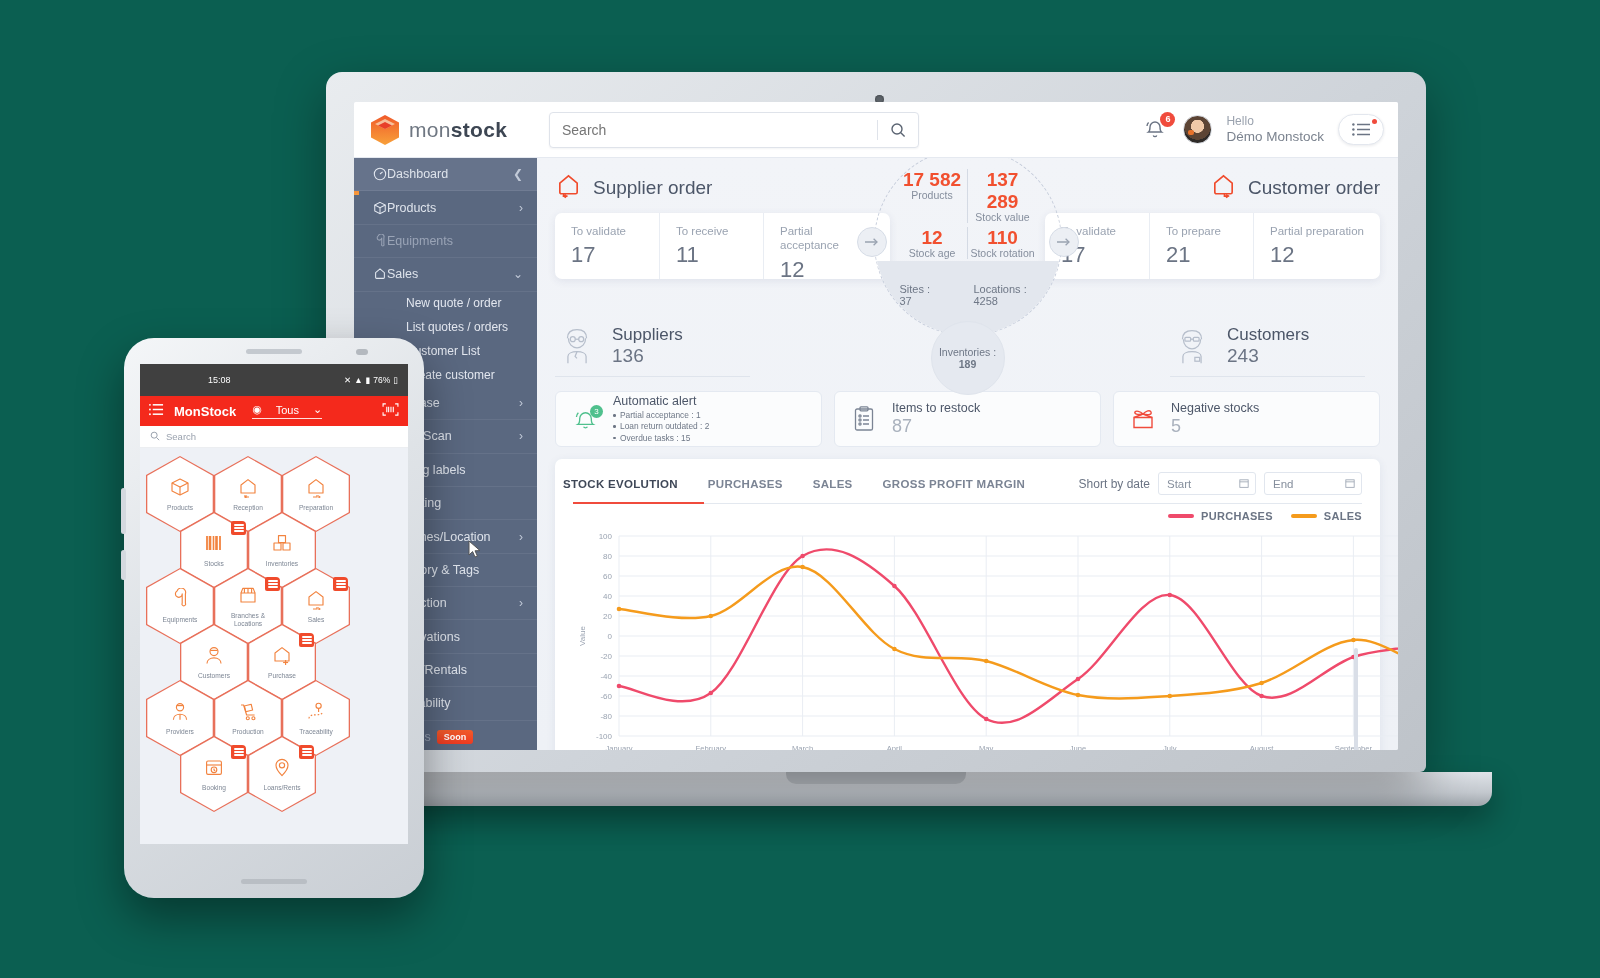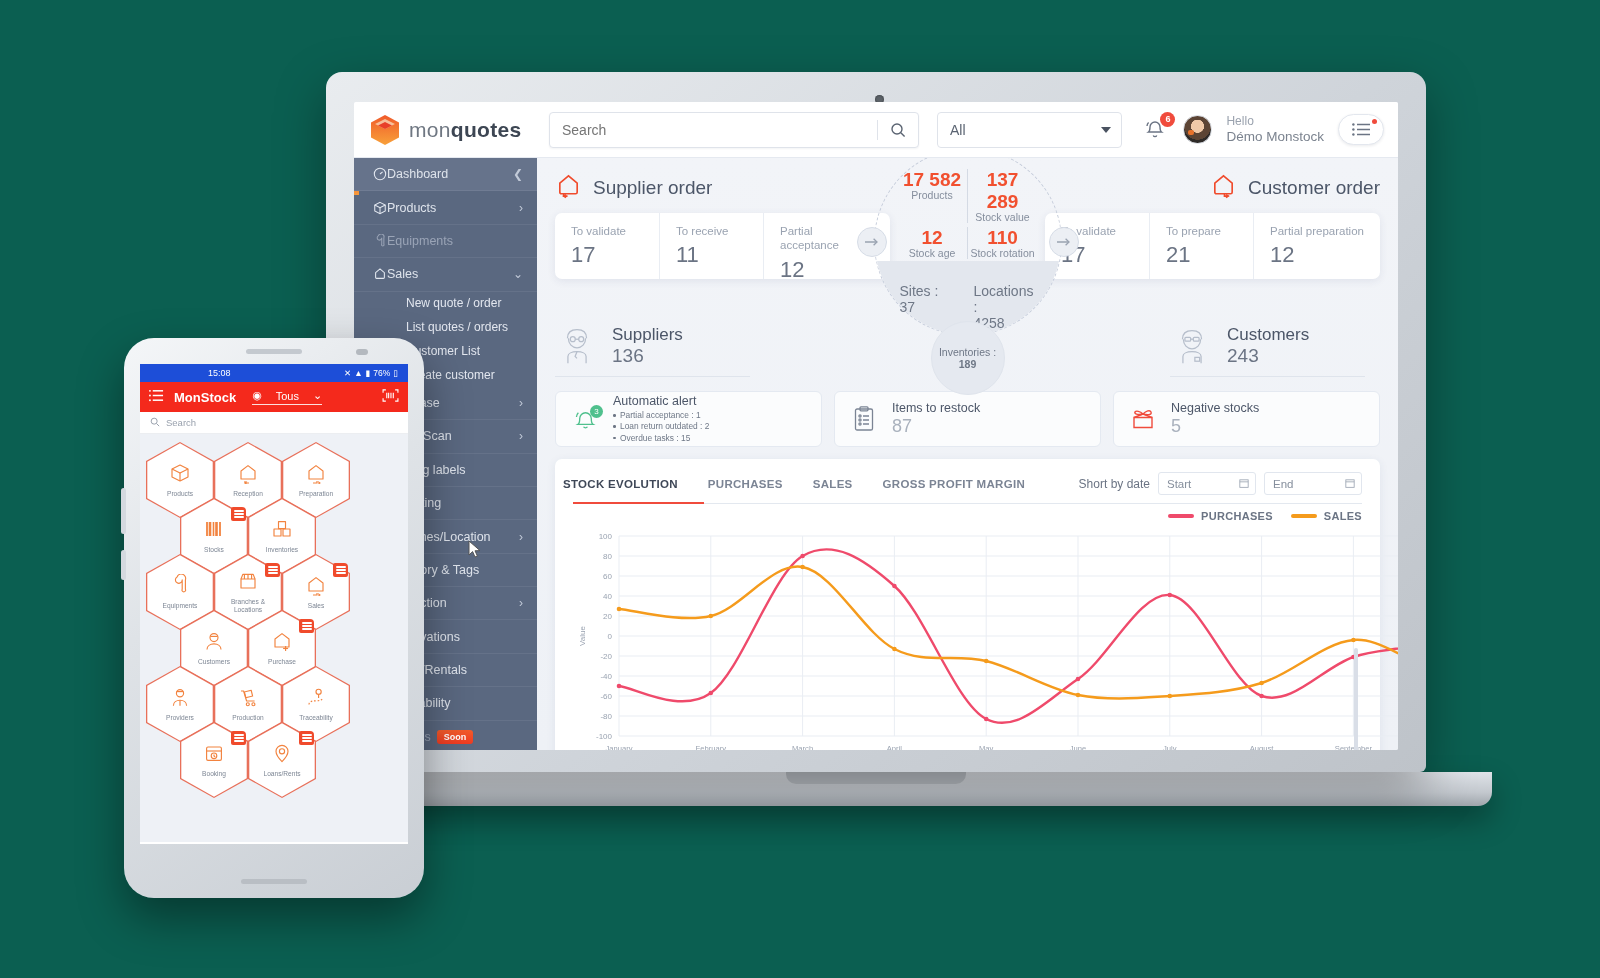--- a/index.html
+++ b/index.html
@@ -114,21 +114,21 @@
   .dial-inner { position:absolute; left:0; right:0; top:0; bottom:0; border-radius:50%;
     overflow:hidden; }
   .dial-bot { position:absolute; left:0; right:0; bottom:0; height:74px; background:#e3e7ee; }
   .dial-nums { position:absolute; left:0; right:0; top:20px; display:flex; justify-content:center; }
   .dnum { width:70px; text-align:center; padding:0 2px; }
   .dnum.bd { border-right:1px solid #d4dae4; }
   .dnum .n { color:#f1502f; font-size:19px;font-weight:bold; }
   .dnum .t { color:#858e9d; font-size:10.5px; margin-top:-2px;}
   .dial-row2 { position:absolute; left:0; right:0; top:78px; display:flex; justify-content:center; }
   .dial-sites { position:absolute; left:0; right:0; top:134px; display:flex; justify-content:center; gap:12px; }
-  .dsite { text-align:left; font-size:14px; color:#6e7786; width:62px;}
+  .dsite { text-align:left; font-size:11px; color:#6e7786; width:62px;}
   .dsite b { display:block; font-weight:400; }
   .inv-bubble { position:absolute; left:50%; transform:translateX(-50%); top:172px;
     width:74px; height:74px; border-radius:50%; background:#e5e9f0; border:1px solid #dfe4ec;
     display:flex; flex-direction:column; align-items:center; justify-content:center;
     font-size:10.5px; color:#6e7786; }
   .arrow-knob { position:absolute; width:30px; height:30px; border-radius:50%;
     background:#eceff4; border:1px solid #d6dce6; display:flex; align-items:center; justify-content:center; }
 
   
   .people-row { display:flex; margin-top:4px; position:relative; }
@@ -170,22 +170,22 @@
   .plot { position:relative; margin:6px 18px 0 18px; height:228px; }
   .scrollbar { position:absolute; right:4px; top:120px; width:4px; height:130px;
     background:#d9dee7; border-radius:2px; }
 
   
   #phone { position:absolute; left:124px; top:338px; width:300px; height:560px; z-index:20; }
   .phone-body { position:absolute; inset:0; border-radius:30px;
     background:linear-gradient(145deg,#f4f6f8 0%,#dfe3e7 40%,#c9ced4 100%);
     box-shadow:0 20px 46px rgba(0,0,0,.4); padding:26px 16px 42px 16px;}
   .phone-screen { width:268px; height:480px; background:#fff; overflow:hidden; position:relative; }
-  .ph-status { height:18px; background:#1d4ed8; display:flex; align-items:center;
-    justify-content:space-between; padding:9px 10px; color:#fff; font-size:9px; }
+  .ph-status { height:18px; background:#404040; display:flex; align-items:center;
+    justify-content:space-between; padding:16px 10px; color:#fff; font-size:9px; }
   .ph-status .clock { margin-left:58px; }
   .ph-status .right { display:flex; align-items:center; gap:3px; font-size:8.5px;}
   .ph-bar { height:30px; background:#f4291c; display:flex; align-items:center; gap:10px; padding:0 9px; color:#fff;}
   .ph-bar .title { font-size:13px; font-weight:700; }
   .ph-tous { display:flex; align-items:center; gap:14px; margin-left:6px; font-size:11px;
     border-bottom:1.5px solid rgba(255,255,255,.85); padding-bottom:2px; }
   .ph-search { height:22px; display:flex; align-items:center; gap:6px; padding:0 10px;
     border-bottom:1px solid #eceef1; font-size:9.5px; color:#9aa2ae; }
   .hexgrid { position:relative; height:408px; background:#eef1f6; }
   .hex { position:absolute; width:68px; height:76px; }
@@ -226,38 +226,34 @@
                   <linearGradient id="lg1" x1="0" y1="0" x2="0" y2="1">
                 <stop offset="0" stop-color="#f05a2a"></stop>
                     <stop offset="1" stop-color="#f8a13a"></stop>
                   </linearGradient>
                 </defs>
               <polygon points="15,1 29,8.5 29,23.5 15,31 1,23.5 1,8.5" fill="url(#lg1)"></polygon>
               <polygon points="15,5 25,10 15,15 5,10" fill="#f8cfae" opacity=".85"></polygon>
               <polygon points="15,8 22,11.5 15,15 8,11.5" fill="#e8402a"></polygon>
             </svg>
           </span>
-          <span class="brand-name"><span>mon</span><b>quotes</b></span>
+          <span class="brand-name"><span>mon</span><b>stock</b></span>
         </div>
 
         <div class="search-wrap">
           <input placeholder="Search" style="">
           <span class="search-divider"></span>
           <span class="search-btn">
             <svg width="16" height="16" viewBox="0 0 16 16" fill="none" stroke="#5b6472" stroke-width="1.4">
               <circle cx="7" cy="7" r="5"></circle>
                 <line x1="10.8" y1="10.8" x2="14.6" y2="14.6"></line>
               </svg>
           </span>
         </div>
 
-        <div class="select-wrap">
-          <span>All</span>
-          <span class="caret"></span>
-        </div>
 
         <div class="hdr-right">
           <div class="bell">
             <svg width="24" height="24" viewBox="0 0 24 24" fill="none" stroke="#6b7484" stroke-width="1.4">
               <path d="M7 10a5 5 0 0 1 10 0c0 4 1.5 5 1.5 5H5.5S7 14 7 10z"></path>
               <path d="M10.2 18.5a2 2 0 0 0 3.6 0"></path>
               <path d="M4 9a5.5 5.5 0 0 1 1.6-3.4"></path>
               </svg>
             <span class="badge">6</span>
           </div>

